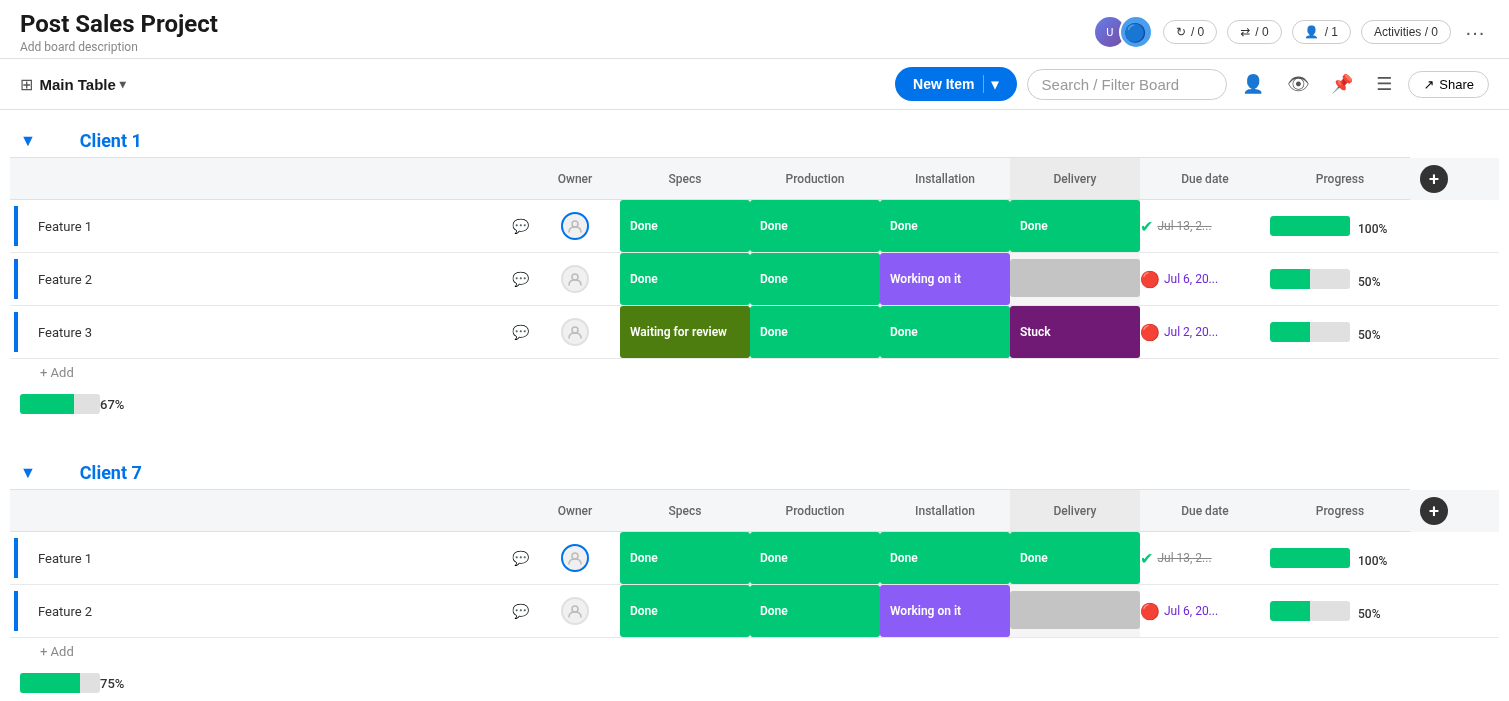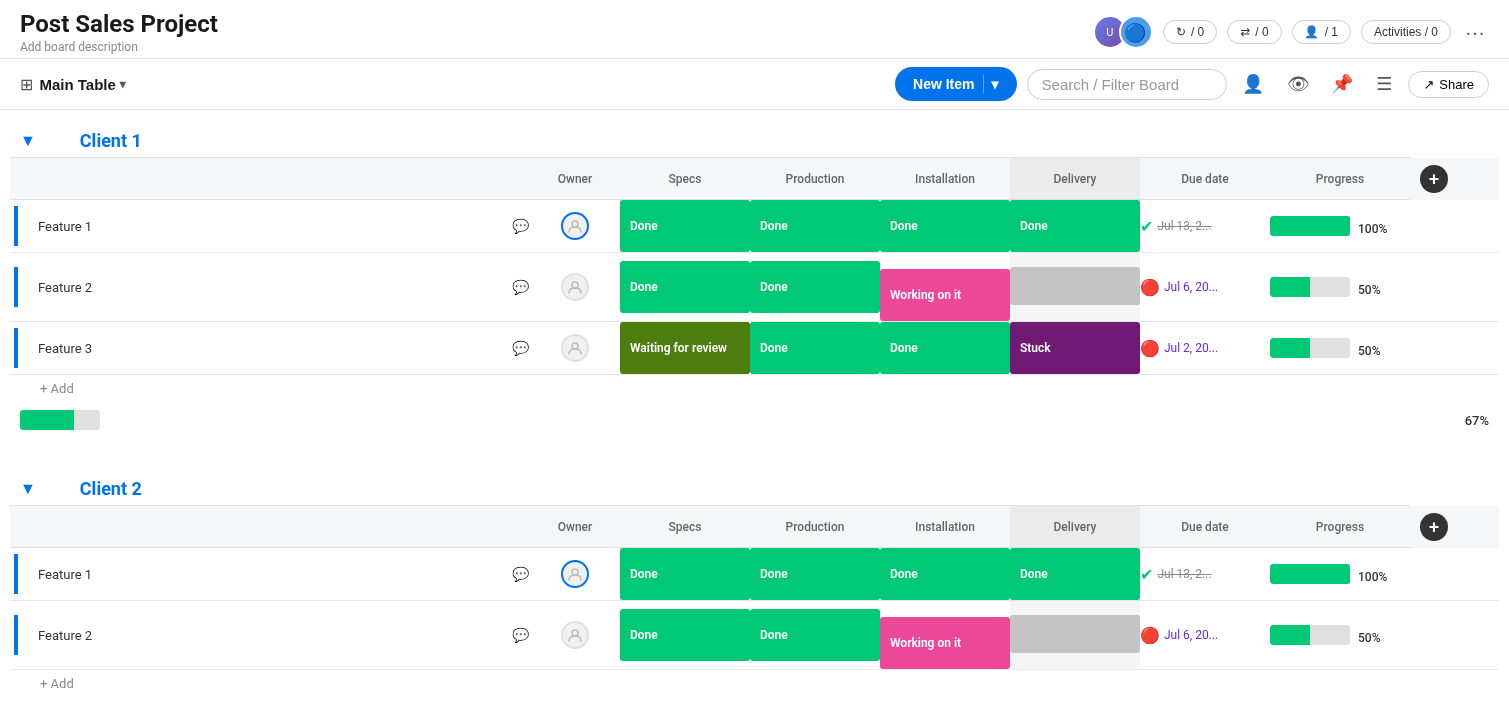--- a/index.html
+++ b/index.html
@@ -53,21 +53,21 @@
     .row-bar { width: 4px; background: #0073ea; align-self: stretch; flex-shrink: 0; }
     .row-name { flex: 1; padding: 0 8px; font-size: 13px; color: #333; }
     .comment-icon { color: #ccc; font-size: 14px; cursor: pointer; }
     .owner-cell { text-align: center; padding: 0 8px; }
     .owner-avatar { width: 28px; height: 28px; border-radius: 50%; border: 2px solid #e0e0e0; background: #f0f0f0; display: inline-flex; align-items: center; justify-content: center; color: #bbb; font-size: 14px; }
     .owner-avatar.selected { border-color: #0073ea; }
 
     .status-cell { text-align: center; padding: 4px 4px; }
     .status-badge { display: inline-block; padding: 19px 10px; border-radius: 3px; color: white; font-weight: 600; font-size: 12px; width: 100%; text-align: left; }
     .status-done { background: #00c875; }
-    .status-working { background: #ec4899; margin-top: 16px; }
+    .status-working { background: #8b5cf6; }
     .status-stuck { background: #701a75; }
     .status-review { background: #4d7c0f; }
     .status-empty { background: #c4c4c4; }
 
     .delivery-col-cell { background: #f5f5f5; text-align: center; padding: 4px; }
 
     .due-date-cell { padding: 0 8px; white-space: nowrap; font-size: 12px; color: #333; }
     .due-date-inner { display: flex; align-items: center; gap: 4px; }
     .due-icon { font-size: 16px; }
     .due-icon.green { color: #00c875; }
@@ -77,21 +77,21 @@
 
     .progress-cell { padding: 0 10px; }
     .progress-inner { display: flex; align-items: flex-end; gap: 8px; }
     .progress-bar-bg { width: 80px; height: 20px; background: #e0e0e0; border-radius: 3px; overflow: hidden; flex-shrink: 0; }
     .progress-bar-fill { height: 100%; background: #00c875; border-radius: 3px 0 0 3px; }
     .progress-pct { font-size: 12px; color: #333; font-weight: 500; min-width: 35px; }
 
     .add-row td { padding: 6px 0 6px 30px; }
     .add-link { color: #888; font-size: 13px; cursor: pointer; }
 
-    .summary-row { display: flex; justify-content: space-between; padding: 8px 20px; align-items: center; gap: 8px; }
+    .summary-row { display: flex; justify-content: flex-start; padding: 8px 20px; align-items: center; }
     .summary-bar-bg { width: 80px; height: 20px; background: #e0e0e0; border-radius: 3px; overflow: hidden; }
     .summary-bar-fill { height: 100%; background: #00c875; }
     .summary-pct { font-size: 13px; font-weight: 500; color: #333; }
 
     .add-col-btn { width: 28px; height: 28px; border-radius: 50%; background: #333; color: white; display: flex; align-items: center; justify-content: center; font-size: 18px; cursor: pointer; flex-shrink: 0; }
 
     .name-col-th { width: 520px; }
     .owner-col-th { width: 90px; }
     .specs-col-th { width: 130px; }
     .prod-col-th { width: 130px; }
@@ -332,21 +332,21 @@
     <div class="summary-bar-bg">
       <div class="summary-bar-fill" style="width: 67%"></div>
     </div>
     <span class="summary-pct">67%</span>
   </div>
     </div>
     <div class="group-separator"></div>
     <div class="group">
       <div class="group-header">
     <span class="group-arrow">▼</span>
-    <span class="group-title">Client 2</span>
+    <span class="group-title">Client 7</span>
   </div>
       <div class="table-container">
         <table class="table">
           <thead>
             <tr class="col-header-row">
     <th class="name-col name-col-th"></th>
     <th class="owner-col-th">Owner</th>
     <th class="specs-col-th">Specs</th>
     <th class="prod-col-th">Production</th>
     <th class="install-col-th">Installation</th>

